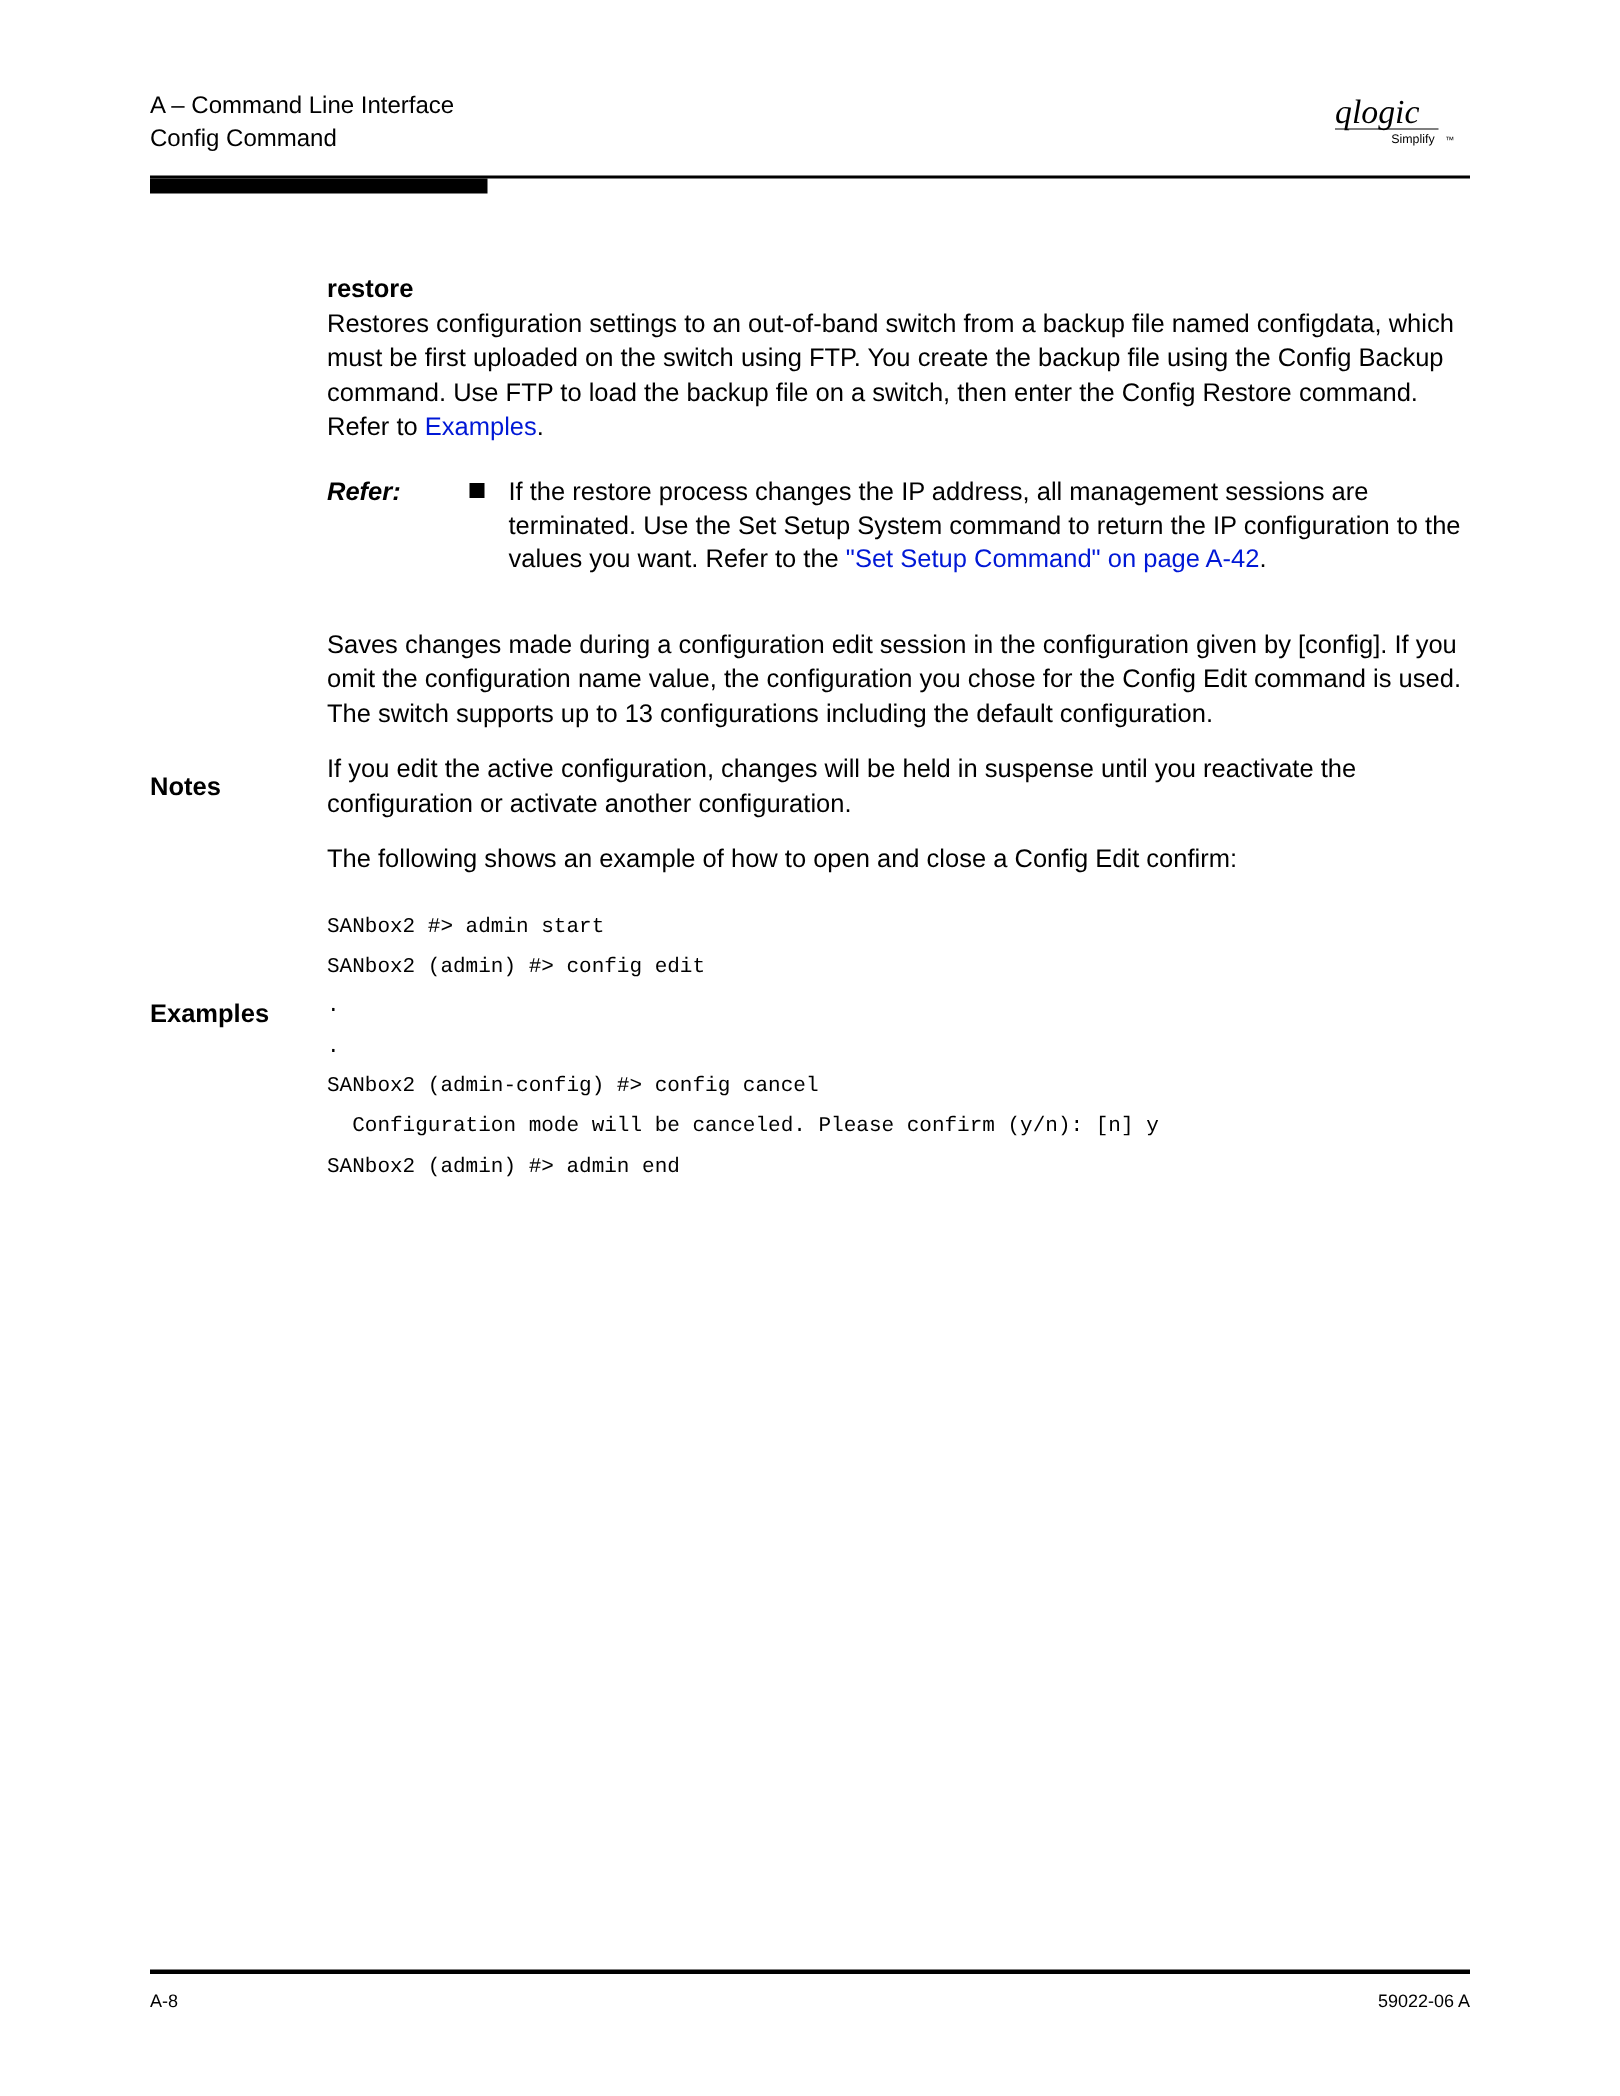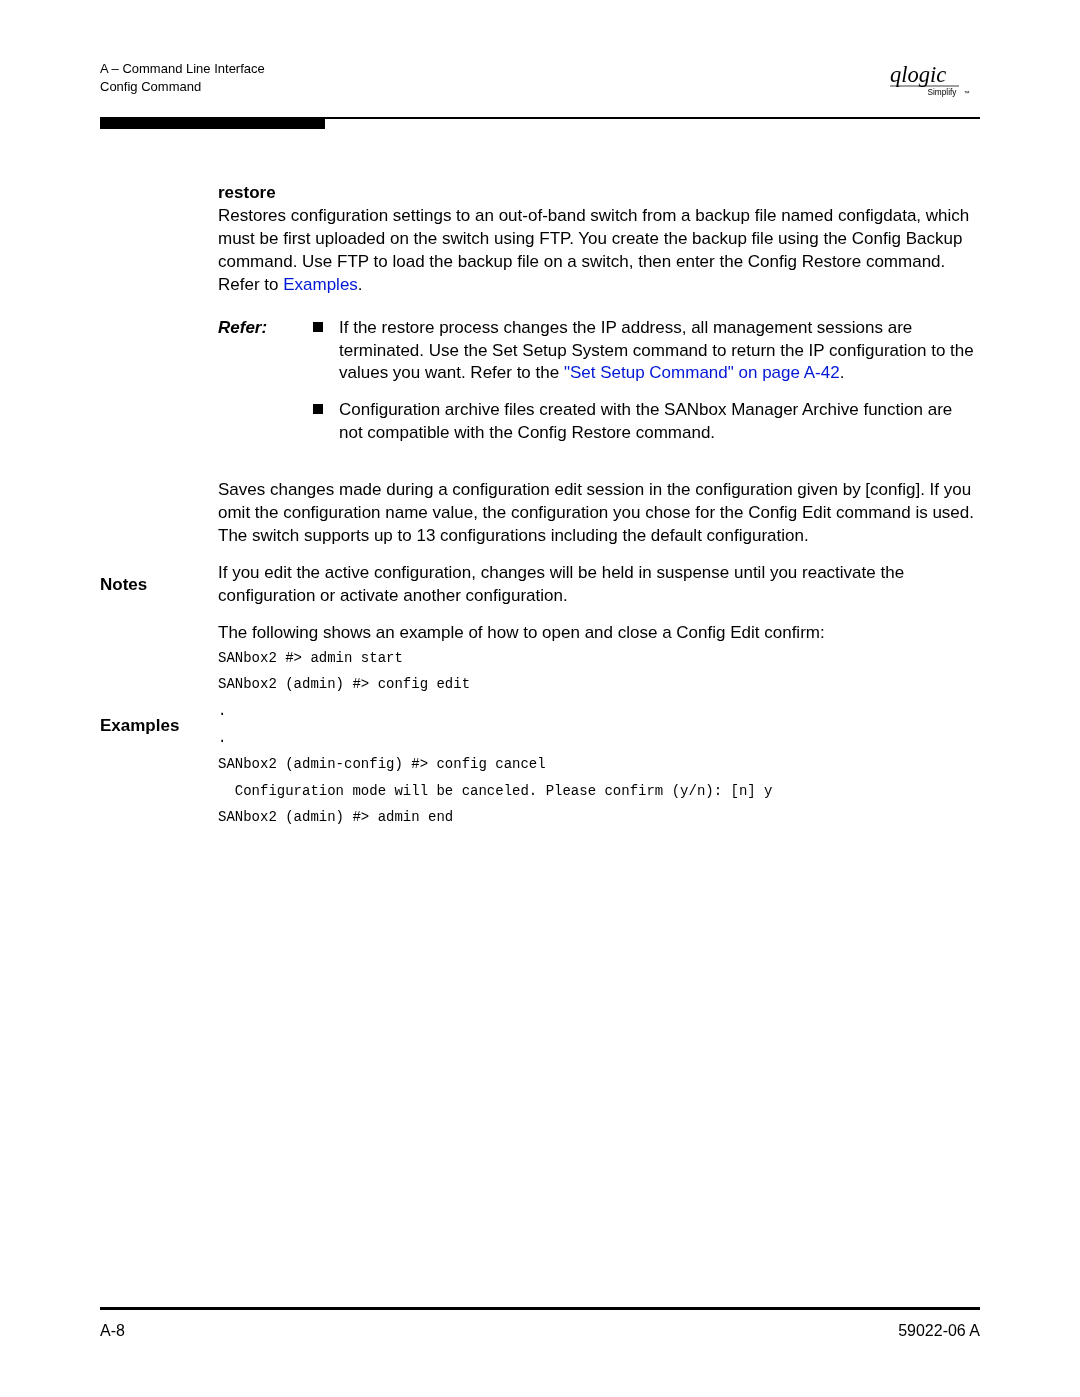--- a/index.html
+++ b/index.html
@@ -17,21 +17,21 @@
     position: relative;
     box-sizing: border-box;
     padding: 60px 100px 50px 100px;
   }
   .header {
     display: flex;
     justify-content: space-between;
     align-items: flex-start;
   }
   .header-left {
-    font-size: 13px;
+    font-size: 16px;
   }
   .logo {
     width: 90px;
     height: 40px;
   }
   .rule-row {
     margin-top: 10px;
   }
   .black-bar {
     display: inline-block;
@@ -116,21 +116,21 @@
     bottom: 55px;
   }
   .footer-rule {
     border: none;
     border-top: 3px solid #000;
     margin: 0 0 10px 0;
   }
   .footer-line {
     display: flex;
     justify-content: space-between;
-    font-size: 16px;
+    font-size: 12px;
   }
 </style>
 </head>
 <body>
 
 <div class="page">
 
   <div class="header">
     <div class="header-left">
       <div>A – Command Line Interface</div>
@@ -161,39 +161,38 @@
           <span>Restores configuration settings to an out-of-band switch from a backup file named </span><span class="ital">configdata</span><span>, which must be first uploaded on the switch using FTP. You create the backup file using the Config Backup command. Use FTP to load the backup file on a switch, then enter the Config Restore command. Refer to </span><span class="link">Examples</span><span>.</span>
         </div>
 
         <div class="note-row">
           <div class="note-label">Refer:</div>
           <div class="note-body">
             <ul class="square">
               <li>
                 <span>If the restore process changes the IP address, all management sessions are terminated. Use the Set Setup System command to return the IP configuration to the values you want. Refer to the </span><span class="link">"Set Setup Command" on page A-42</span><span>.</span>
               </li>
-              <li>Configuration archive files created with the SANbox Manager Archive function are not compatible with the Config Restore command.</li>
             </ul>
           </div>
         </div>
 
         <div>Saves changes made during a configuration edit session in the configuration given by [config]. If you omit the configuration name value, the configuration you chose for the Config Edit command is used. The switch supports up to 13 configurations including the default configuration.</div>
       </div>
     </div>
 
     <div class="row" style="margin-top:14px">
       <div class="side">Notes</div>
       <div class="body">If you edit the active configuration, changes will be held in suspense until you reactivate the configuration or activate another configuration.</div>
     </div>
 
     <div class="row" style="margin-top:14px">
       <div class="side">Examples</div>
       <div class="body">
         <div>The following shows an example of how to open and close a Config Edit confirm:</div>
-        <div class="code" style="margin-top:0">SANbox2 #&gt; admin start
+        <div class="code" style="margin-top:20px">SANbox2 #&gt; admin start
 SANbox2 (admin) #&gt; config edit
 .
 .
 SANbox2 (admin-config) #&gt; config cancel
   Configuration mode will be canceled. Please confirm (y/n): [n] y
 SANbox2 (admin) #&gt; admin end</div>
       </div>
     </div>
 
   </div>

